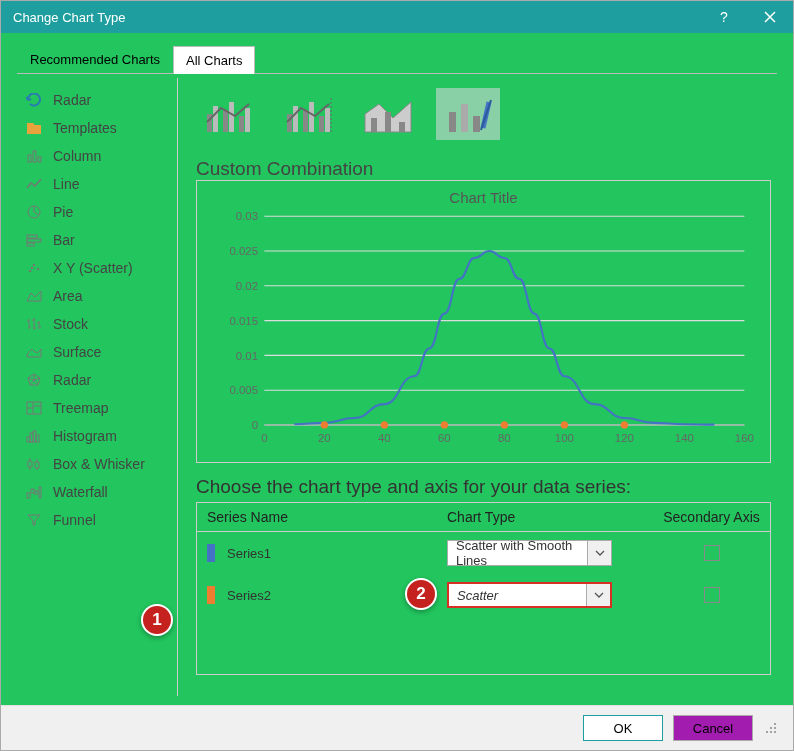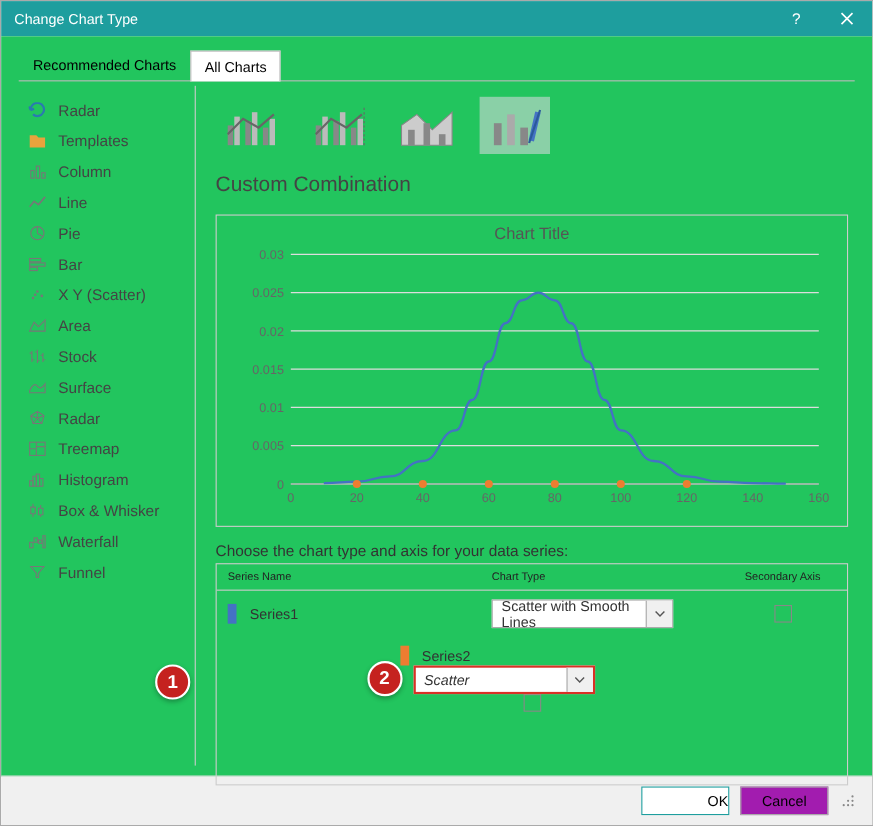--- a/index.html
+++ b/index.html
@@ -13,43 +13,43 @@
   .tab.active { border-color: #bbb; background: #fff; position: relative; top: 1px; }
   .content { display: flex; height: calc(100% - 34px); }
   .sidebar { width: 160px; padding-top: 8px; }
   .sidebar-item { display: flex; align-items: center; padding: 4px 8px; font-size: 14px; color: #444; cursor: pointer; gap: 10px; height: 28px; }
   .sidebar-item .sicon { width: 18px; height: 18px; display: flex; align-items: center; justify-content: center; }
   .sidebar-item.selected { background: #c5e8d5; border: 2px solid #d93025; }
   .main { flex: 1; border-left: 1px solid #ccc; padding: 10px 6px 6px 18px; position: relative; }
   .combo-gallery { display: flex; gap: 16px; margin-bottom: 18px; }
   .gallery-item { width: 64px; height: 52px; display: flex; align-items: center; justify-content: center; cursor: pointer; }
   .gallery-item.selected { background: #8ad0a7; }
-  .section-title { font-size: 19px; color: #444; margin-bottom: 15px; }
+  .section-title { font-size: 19px; color: #444; margin-bottom: 0; }
   .preview { border: 1px solid #ccc; padding: 8px 10px; margin-bottom: 13px; }
   .preview-title { text-align: center; font-size: 15px; color: #555; margin-bottom: 4px; }
-  .instructions { font-size: 14px; color: #333; margin-bottom: 4px; }
+  .instructions { font-size: 19px; color: #333; margin-bottom: 4px; }
   .series-table { border: 1px solid #ccc; }
-  .series-header { display: flex; font-size: 10px; color: #222; border-bottom: 1px solid #ccc; }
+  .series-header { display: flex; font-size: 14px; color: #222; border-bottom: 1px solid #ccc; }
   .series-header > div { padding: 6px 10px; }
   .col-name { width: 240px; }
   .col-type { width: 216px; }
   .col-axis { flex: 1; text-align: center; }
   .series-row { display: flex; align-items: center; padding: 8px 10px; font-size: 13px; color: #333; }
   .series-swatch { width: 8px; height: 18px; margin-right: 12px; }
   .swatch-blue { background: #4472c4; }
   .swatch-orange { background: #ed7d31; }
   .series-row .col-name { display: flex; align-items: center; }
   .type-select { width: 165px; height: 26px; border: 1px solid #aaa; display: flex; align-items: center; padding: 0 8px; font-size: 13px; background: #fff; cursor: pointer; position: relative; }
   .type-select.highlighted { border: 2px solid #d93025; font-style: italic; }
   .type-select .dd { position: absolute; right: 0; top: 0; width: 24px; height: 100%; border-left: 1px solid #aaa; display: flex; align-items: center; justify-content: center; background: #f0f0f0; }
   .type-select.highlighted .dd { border-left: 1px solid #aaa; }
   .axis-checkbox { width: 16px; height: 16px; border: 1px solid #888; margin: 0 auto; display: block; cursor: pointer; }
   .footer { height: 44px; display: flex; justify-content: flex-end; align-items: center; padding: 0 16px; gap: 10px; background: #f0f0f0; }
   .btn { min-width: 80px; height: 26px; border: 1px solid #aaa; background: #a21caf; font-size: 13px; cursor: pointer; }
-  .btn.primary { border: 1px solid #1e9e9e; background: #fff; text-align: right; }
+  .btn.primary { border: 1px solid #1e9e9e; background: #fff; }
   .series-body { padding-bottom: 58px; }
   
   .callout { width: 32px; height: 32px; border-radius: 50%; background: #c5221f; border: 2px solid #fff; color: #fff; display: flex; align-items: center; justify-content: center; font-size: 17px; font-weight: 600; box-shadow: 0 2px 5px rgba(0,0,0,.3); position: absolute; z-index: 10; }
   .chart-svg { width: 100%; height: 240px; }
 </style>
 </head>
 <body>
 
 <div class="titlebar">
   <span>Change Chart Type</span>
@@ -323,21 +323,21 @@
                     <svg width="10" height="6" viewBox="0 0 10 6">
                       <path d="M1 1 L5 5 L9 1" stroke="#555" fill="none" stroke-width="1.3"></path>
                     </svg>
                   </span>
               </div>
             </div>
             <div class="col-axis">
               <span class="axis-checkbox"></span>
             </div>
           </div>
-          <div class="series-row" style="position:relative;flex-direction:column;">
+          <div class="series-row" style="position:relative;">
             <div class="col-name">
               <span class="series-swatch swatch-orange"></span>
               <span>Series2</span>
             </div>
             <div class="col-type" style="position:relative;">
               <div class="callout" style="left:-42px; top:-4px;">2</div>
               <div class="type-select highlighted">
                 <span>Scatter</span>
                 <span class="dd">
                     <svg width="10" height="6" viewBox="0 0 10 6">

